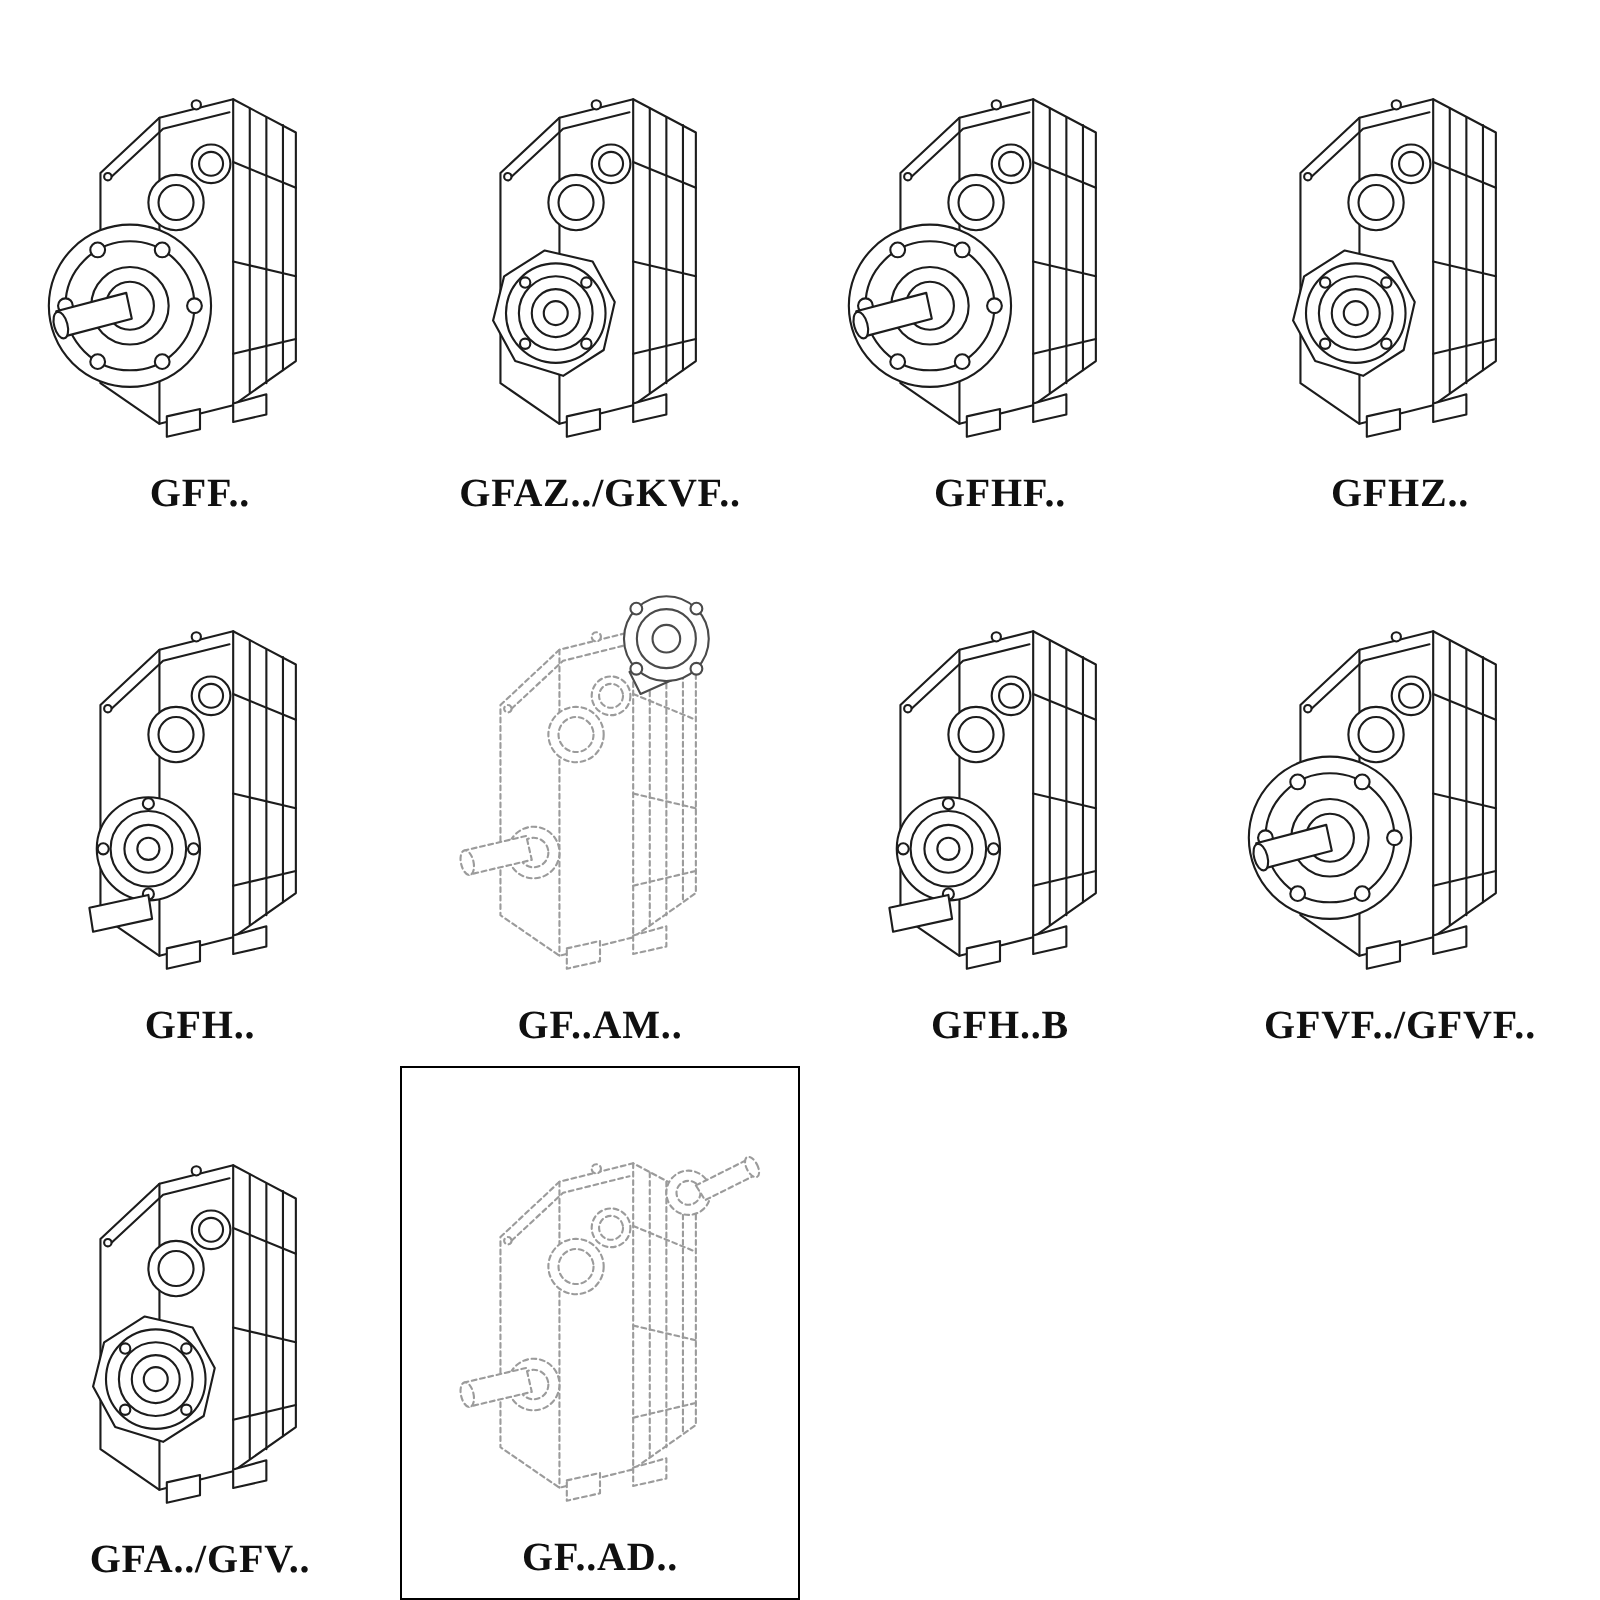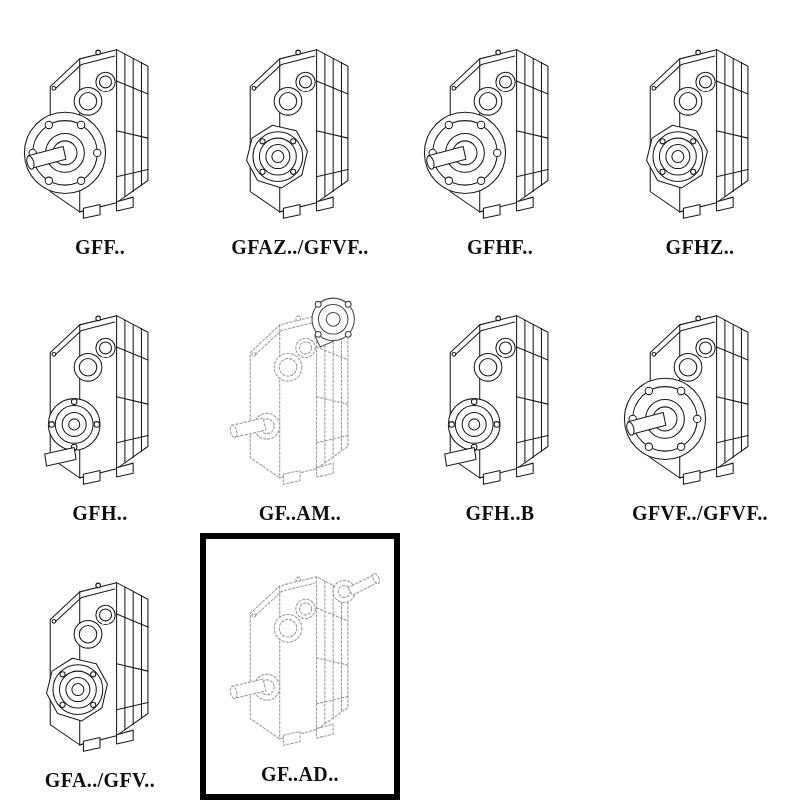--- a/index.html
+++ b/index.html
@@ -14,21 +14,21 @@
     grid-template-rows: repeat(3, 1fr);
     width: 800px; height: 800px;
   }
   .cell {
     display: flex; flex-direction: column;
     align-items: center; justify-content: flex-end;
     box-sizing: border-box;
     padding: 4px 2px 8px;
     margin: 0;
   }
-  .cell.boxed { border: 6px solid #000000; }
+  .cell.boxed { border: 1px solid #000000; }
   .drawing {
     width: 188px; height: 212px;
     flex: 0 0 auto;
     stroke-width: 1.15;
     stroke-linejoin: round;
     stroke-linecap: round;
   }
   .label {
     font-weight: 700;
     font-size: 20px;
@@ -168,21 +168,21 @@
     </svg>
     <figcaption class="label">GFF..</figcaption>
   </figure>
 
   <figure class="cell">
     <svg class="drawing" viewBox="0 0 200 230" role="img">
       <use href="#housing-core" class="ink"></use>
       <use href="#upper-circles" class="ink"></use>
       <use href="#hollow-assembly" class="ink"></use>
     </svg>
-    <figcaption class="label">GFAZ../GFVF..</figcaption>
+    <figcaption class="label">GFAZ../GKVF..</figcaption>
   </figure>
 
   <figure class="cell">
     <svg class="drawing" viewBox="0 0 200 230" role="img">
       <use href="#housing-core" class="ink"></use>
       <use href="#upper-circles" class="ink"></use>
       <use href="#flange-assembly" class="ink"></use>
     </svg>
     <figcaption class="label">GFHF..</figcaption>
   </figure>

